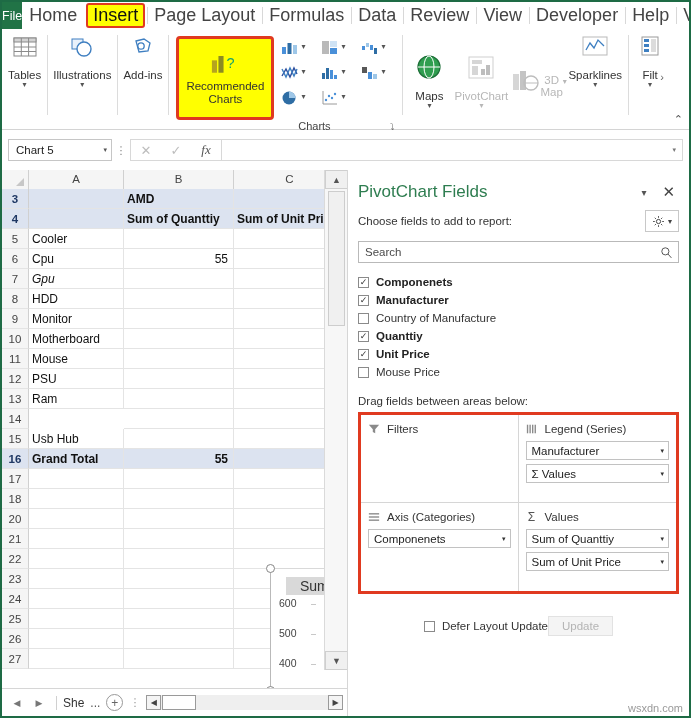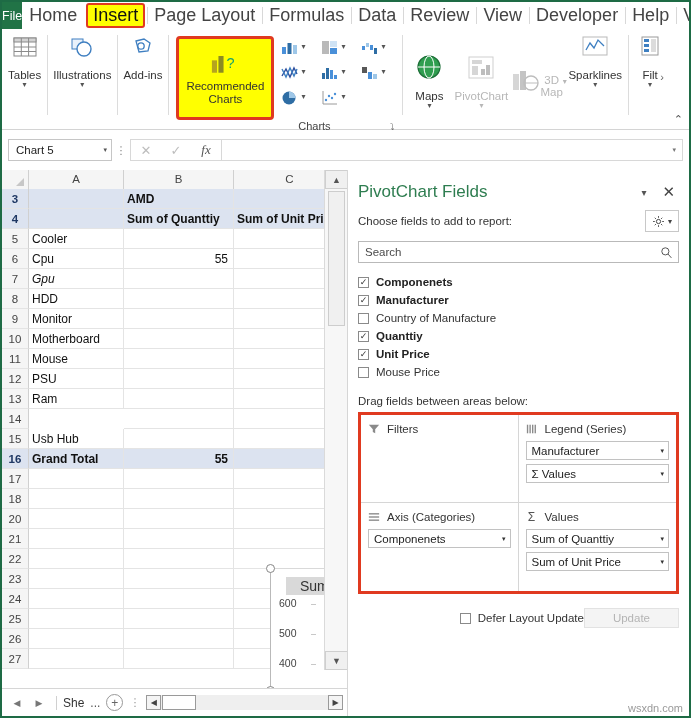--- a/index.html
+++ b/index.html
@@ -282,27 +282,27 @@
   .area-head { display: flex; align-items: center; gap: 7px; height: 16px; }
   .area-title { font-size: 11.5px; color: #333; }
   .pill {
     margin-top: 4px; height: 19px; border: 1px solid #c2c2c2; background: #fff;
     display: flex; align-items: center; justify-content: space-between;
     padding: 0 4px 0 5px; font-size: 11.5px; color: #222;
   }
   .pill .tri { font-size: 7px; color: #333; }
 
   .footer {
-    display: flex; align-items: center; justify-content: flex-end;
-    margin-top: 12px; height: 24px;
+    display: flex; align-items: center; justify-content: center;
+    margin-top: 20px; height: 24px;
   }
   .defer { display: flex; align-items: center; gap: 7px; }
   .defer-lbl { font-size: 11.5px; color: #333; }
   .updbtn {
-    font-size: 11.5px; color: #b4b4b4; padding: 3px 28px; background: #f4f4f4;
+    font-size: 11.5px; color: #b4b4b4; padding: 3px 13px; background: #f4f4f4;
     border: 1px solid #e2e2e2;
   }
   .watermark {
     position: absolute; right: 6px; bottom: 4px; font-size: 11px; color: #9a9a9a;
   }
 
   
   svg { display: block; }
 </style>
 </head>

